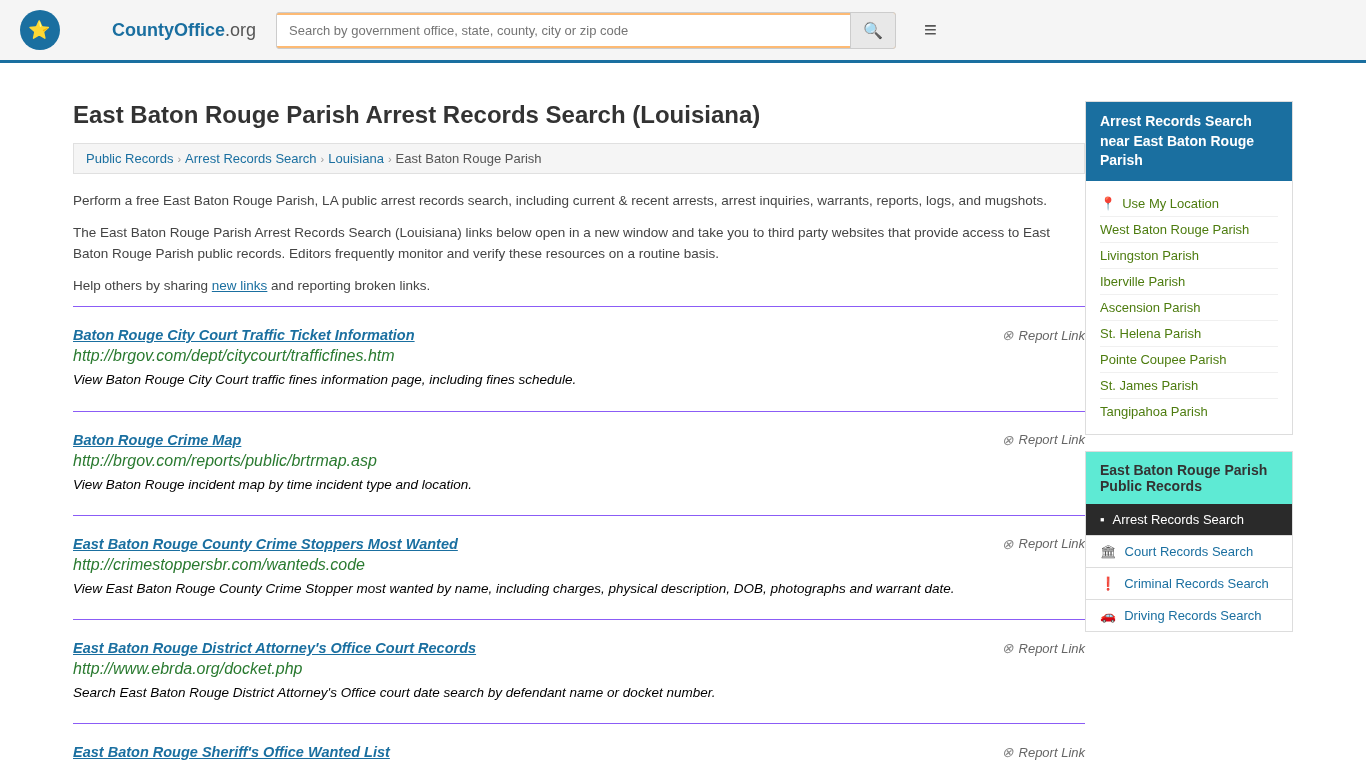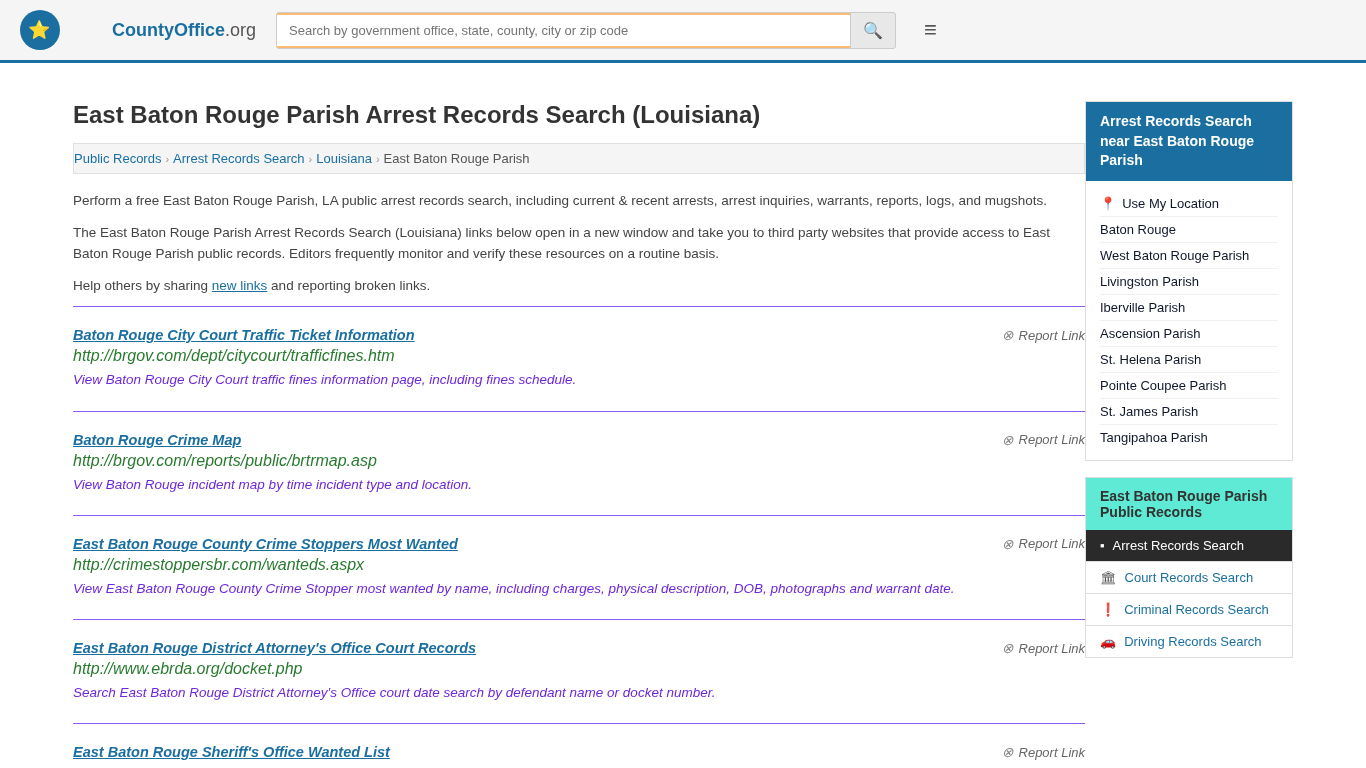--- a/index.html
+++ b/index.html
@@ -96,21 +96,21 @@
       font-size: 24px;
       font-weight: bold;
       color: #333;
       margin-bottom: 14px;
     }
 
     
     .breadcrumb {
       background: #f5f5f5;
       border: 1px solid #e0e0e0;
-      padding: 7px 0;
+      padding: 7px 12px;
       font-size: 13px;
       color: #666;
       margin-bottom: 16px;
       display: flex;
       align-items: center;
       gap: 4px;
       flex-wrap: wrap;
     }
     .breadcrumb a { color: #1a6fa0; text-decoration: none; }
     .breadcrumb .sep { color: #999; font-size: 11px; }
@@ -144,21 +144,21 @@
       align-items: center;
       gap: 5px;
       color: #666;
       font-size: 13px;
       white-space: nowrap;
       cursor: pointer;
       flex-shrink: 0;
     }
     .report-link .report-icon { font-size: 14px; color: #888; }
     .result-url { color: #2a7a30; font-size: 16px; margin-bottom: 5px; }
-    .result-desc { font-size: 13.5px; color: #6d28d9; line-height: 1.5; }
+    .result-desc { font-size: 13.5px; color: #000000; line-height: 1.5; }
 
     
     .sidebar-box {
       border: 1px solid #ddd;
       margin-bottom: 16px;
     }
     .sidebar-box-header {
       background: #1a6fa0;
       color: white;
       font-size: 14px;
@@ -170,21 +170,21 @@
 
     .sidebar-link-item {
       display: flex;
       align-items: center;
       gap: 6px;
       padding: 5px 0;
       border-bottom: 1px solid #f0f0f0;
     }
     .sidebar-link-item:last-child { border-bottom: none; }
     .sidebar-link-item a {
-      color: #0f172a;
+      color: #4d7c0f;
       text-decoration: none;
       font-size: 13px;
       text-align: right;
     }
     .loc-icon { color: #555; font-size: 13px; }
 
     
     .sidebar-records-header {
       font-size: 14px;
       font-weight: bold;
@@ -278,21 +278,21 @@
     <div class="result-desc">View Baton Rouge incident map by time incident type and location.</div>
   </div>
         <div class="result-item">
     <div class="result-header">
       <span class="result-title">East Baton Rouge County Crime Stoppers Most Wanted</span>
       <span class="report-link">
         <span class="report-icon">⊗</span>
         Report Link
       </span>
     </div>
-    <div class="result-url">http://crimestoppersbr.com/wanteds.aspx</div>
+    <div class="result-url">http://crimestoppersbr.com/wanteds.code</div>
     <div class="result-desc">View East Baton Rouge County Crime Stopper most wanted by name, including charges, physical description, DOB, photographs and warrant date.</div>
   </div>
         <div class="result-item">
     <div class="result-header">
       <span class="result-title">East Baton Rouge District Attorney's Office Court Records</span>
       <span class="report-link">
         <span class="report-icon">⊗</span>
         Report Link
       </span>
     </div>
@@ -316,23 +316,20 @@
 
     <div class="sidebar-box">
       <div class="sidebar-box-header">Arrest Records Search near East Baton Rouge Parish</div>
       <div class="sidebar-box-content">
         <div class="sidebar-link-item">
           <span class="loc-icon">📍</span>
           <a href="#">Use My Location</a>
         </div>
         <div id="nearby-links-container">
             <div class="sidebar-link-item">
-              <a href="#">Baton Rouge</a>
-            </div>
-            <div class="sidebar-link-item">
               <a href="#">West Baton Rouge Parish</a>
             </div>
             <div class="sidebar-link-item">
               <a href="#">Livingston Parish</a>
             </div>
             <div class="sidebar-link-item">
               <a href="#">Iberville Parish</a>
             </div>
             <div class="sidebar-link-item">
               <a href="#">Ascension Parish</a>

